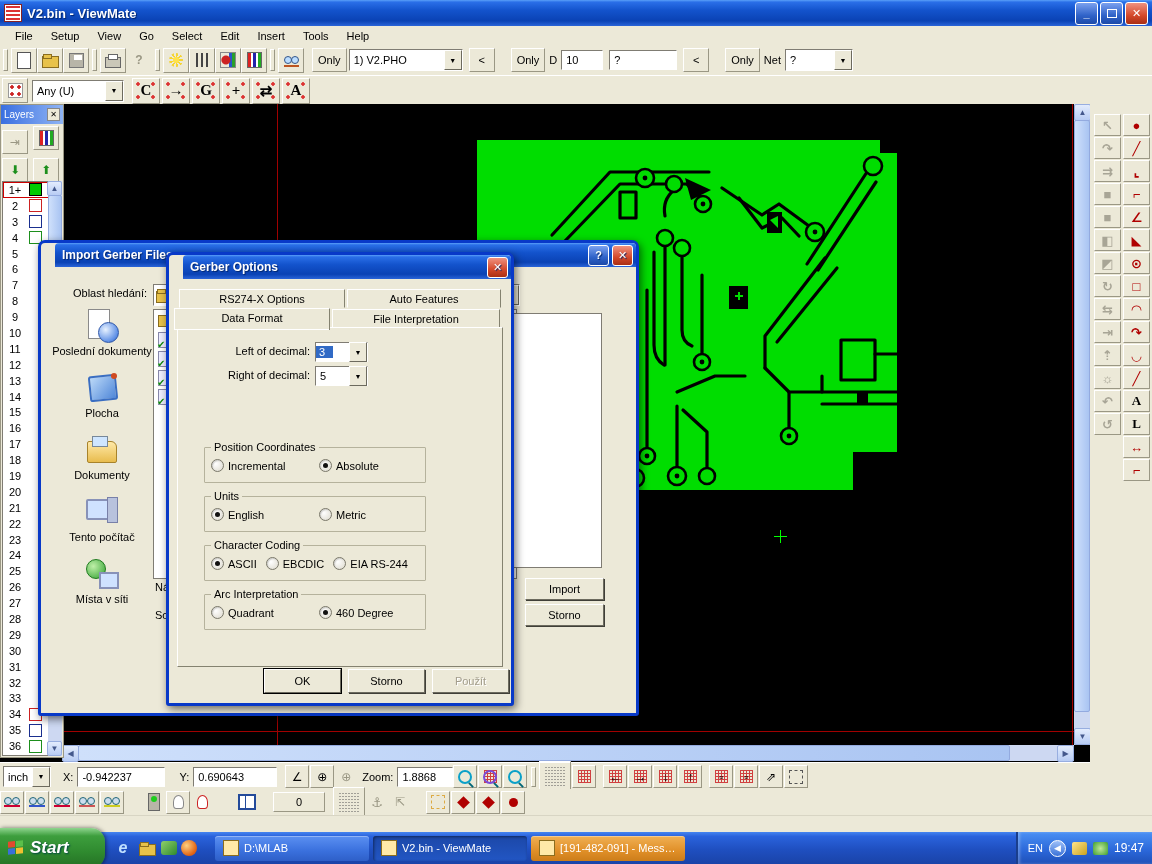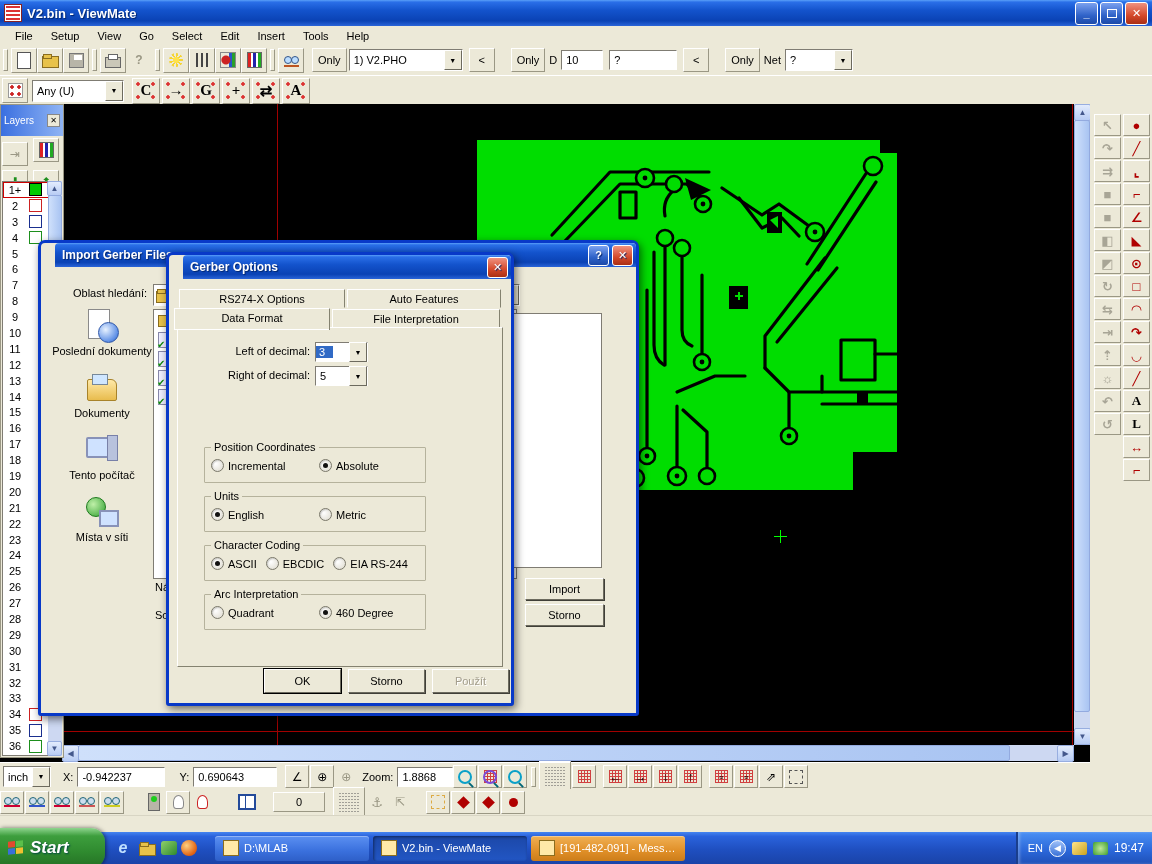--- a/index.html
+++ b/index.html
@@ -73,21 +73,21 @@
   #greencross::before{content:"";position:absolute;left:0;top:6px;width:13px;height:1px;background:#0f0;}
   #greencross::after{content:"";position:absolute;left:6px;top:0;width:1px;height:13px;background:#0f0;}
   
   .sb{position:absolute;background:#cdd8f2;}
   .sb .arrow{position:absolute;width:15px;height:15px;background:linear-gradient(180deg,#e3ecfd,#b8ccf4);
      border:1px solid #98aee0;border-radius:2px;color:#44588c;font-size:8px;display:flex;align-items:center;justify-content:center;}
   .sb .thumb{position:absolute;background:linear-gradient(90deg,#cfe0fb,#a9c4f2);border:1px solid #93aadf;border-radius:2px;}
   
   #layers{position:absolute;left:0;top:104px;width:62px;height:652px;background:#ece9d8;border:1px solid #9a9784;z-index:20;}
   #layers .phead{height:15px;background:linear-gradient(90deg,#3a6fe0,#8fb4f4);color:#fff;font-size:10px;
-      display:flex;align-items:center;padding:8px 3px;}
+      display:flex;align-items:center;padding:2px 3px;}
   #layers .phead .x{margin-left:auto;color:#000;background:#ece9d8;width:11px;height:11px;font-size:8px;
       display:flex;align-items:center;justify-content:center;border:1px solid #888;}
   .lbtn{width:24px;height:22px;margin:2px 1px;display:inline-flex;align-items:center;justify-content:center;font-size:12px;}
   .l-list{position:absolute;left:1px;top:76px;width:46px;bottom:1px;background:#fff;border:1px solid #7f7c73;overflow:hidden;}
   .layer-row{height:15.9px;display:flex;align-items:center;position:relative;}
   .layer-row .num{width:24px;text-align:center;font-size:11px;}
   .layer-row .sw{display:none;width:11px;height:11px;border:1px solid #000;margin-left:2px;}
   .layer-row.selected{outline:1px solid #c00;outline-offset:-1px;}
   #layers .vsb{left:47px;top:76px;width:14px;bottom:1px;}
   
@@ -677,20 +677,24 @@
       <span class="val"></span>
       <span class="drop">▼</span>
     </div>
     <div class="places">
 
     <div class="place">
         <div class="place-icon pi-recent"></div>
         <div>Poslední dokumenty</div>
       </div>
         <div class="place">
+        <div class="place-icon pi-desktop"></div>
+        <div>Plocha</div>
+      </div>
+        <div class="place">
         <div class="place-icon pi-docs"></div>
         <div>Dokumenty</div>
       </div>
         <div class="place">
         <div class="place-icon pi-computer"></div>
         <div>Tento počítač</div>
       </div>
         <div class="place">
         <div class="place-icon pi-network"></div>
         <div>Místa v síti</div>

